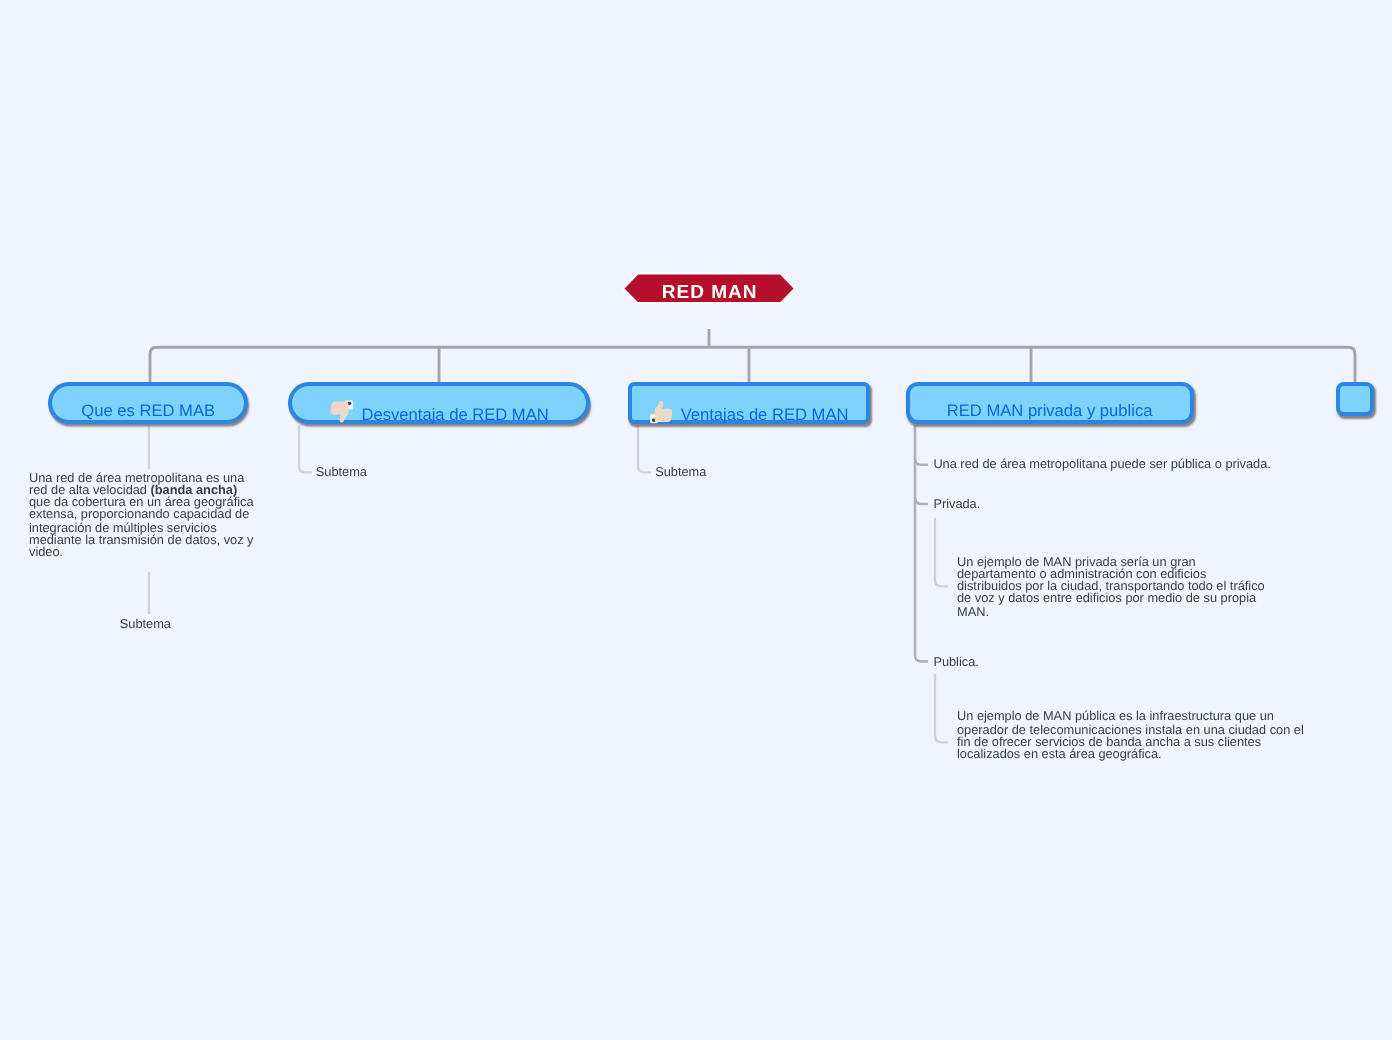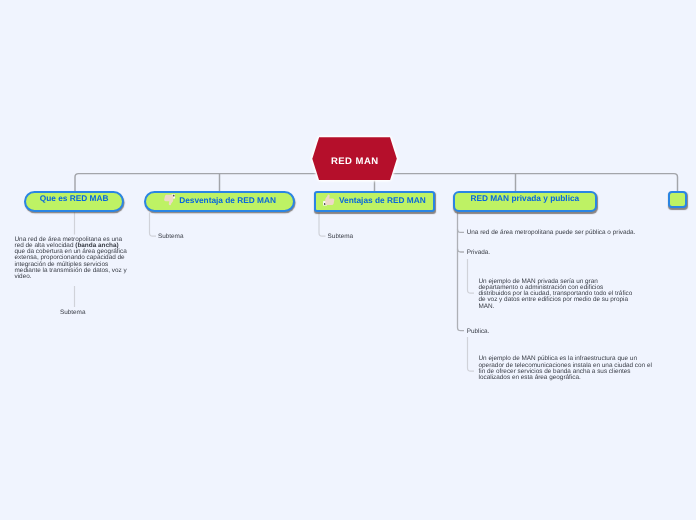--- a/index.html
+++ b/index.html
@@ -4,23 +4,23 @@
 <title>RED MAN</title>
 <style>
   html,body{margin:0;padding:0;}
   body{width:696px;height:520px;background:#f0f4fe;font-family:"Liberation Sans",sans-serif;overflow:hidden;
         -webkit-font-smoothing:antialiased;text-rendering:geometricPrecision;}
   #canvas{position:relative;width:696px;height:520px;will-change:transform;}
   svg.wires{position:absolute;left:0;top:0;width:696px;height:520px;}
   svg.wires path{fill:none;stroke:#a3a5aa;stroke-width:1.45;}
   svg.wires path.w2{stroke:#aeb0b6;stroke-width:1.3;}
   svg.wires path.w3{stroke:#d0d2d9;stroke-width:1.2;}
-  .node{position:absolute;box-sizing:border-box;background:#bef264;border:2px solid #2a85e3;
-        display:flex;align-items:flex-start;justify-content:center;
-        color:#0867de;font-weight:bold;font-size:8.3px;white-space:nowrap;
+  .node{position:absolute;box-sizing:border-box;background:#7dd3fc;border:2px solid #2a85e3;
+        display:flex;align-items:flex-end;justify-content:center;
+        color:#0867de;font-weight:normal;font-size:8.3px;white-space:nowrap;
         box-shadow:0.6px 1.3px 1px rgba(95,88,82,.72);}
   .node .emo{margin-right:4.1px;display:block;position:relative;top:1.4px;}
   .node .shifted{position:relative;top:1.7px;}
   .rootwrap{position:absolute;filter:drop-shadow(0 0 0.9px #fff) drop-shadow(0 0 0.9px #fff) drop-shadow(0 0 0.9px #fff);}
   .root{position:absolute;left:0;top:0;background:#b50f2b;color:#fff;font-weight:bold;font-size:9.5px;
         display:flex;align-items:center;justify-content:center;letter-spacing:0.5px;text-indent:0.5px;
         clip-path:polygon(0% 50%, 6.8px 0%, calc(100% - 6.8px) 0%, 100% 50%, calc(100% - 6.8px) 100%, 6.8px 100%);}
   .txt{position:absolute;color:#383c45;font-size:6.4px;line-height:6.3px;}
   .nowrap{white-space:nowrap;}
   b{font-weight:bold;}
@@ -40,21 +40,21 @@
    <path class="w3" d="M74.5 286 V307"></path>
    <path class="w3" d="M149.5 212.5 V233 Q149.5 236.2 152.7 236.2 H156"></path>
    <path class="w3" d="M319 212.5 V233 Q319 236.2 322.2 236.2 H325.5"></path>
    <path class="w2" d="M457.5 212.5 V327.5 Q457.5 330.7 460.7 330.7 H464"></path>
    <path class="w2" d="M457.5 229.2 Q457.5 232.4 460.7 232.4 H464"></path>
    <path class="w2" d="M457.5 248.8 Q457.5 252 460.7 252 H464"></path>
    <path class="w3" d="M467.5 259 V290 Q467.5 293.2 470.7 293.2 H474"></path>
    <path class="w3" d="M467.5 337 V368 Q467.5 371.2 470.7 371.2 H474"></path>
  </svg>
  <div class="rootwrap" style="left:312.3px;top:137.3px;width:84.5px;height:26.5px;">
- <div class="root" style="width:84.5px;height:43px;">
+ <div class="root" style="width:84.5px;height:14px;">
    <span style="position:relative;top:2.4px;">RED MAN</span>
  </div>
  </div>
  <div class="node" style="left:24.2px;top:191.1px;width:99.8px;height:21.1px;border-radius:11px;">
    <span>Que es RED MAB</span>
  </div>
  <div class="node" style="left:144.2px;top:191.1px;width:151.2px;height:21.1px;border-radius:11px;">
    <svg class="emo" width="11.5" height="11.7" viewBox="0 0 20 20">
         <g transform="rotate(180 10 10)">
           <rect x=".2" y="12.2" width="6.4" height="7.6" rx=".5" fill="#fbfbfb" stroke="#e6e6e6" stroke-width=".45"></rect>

